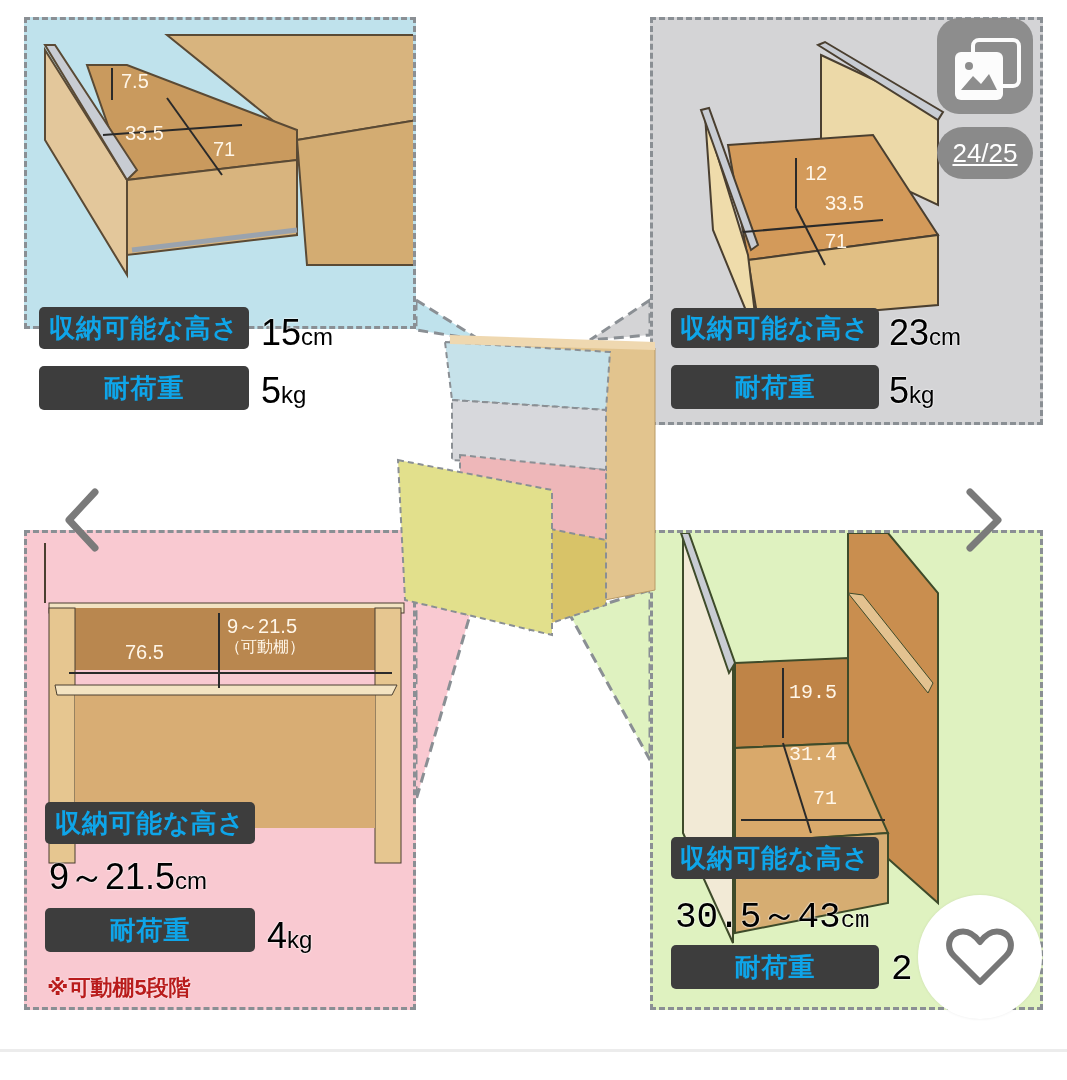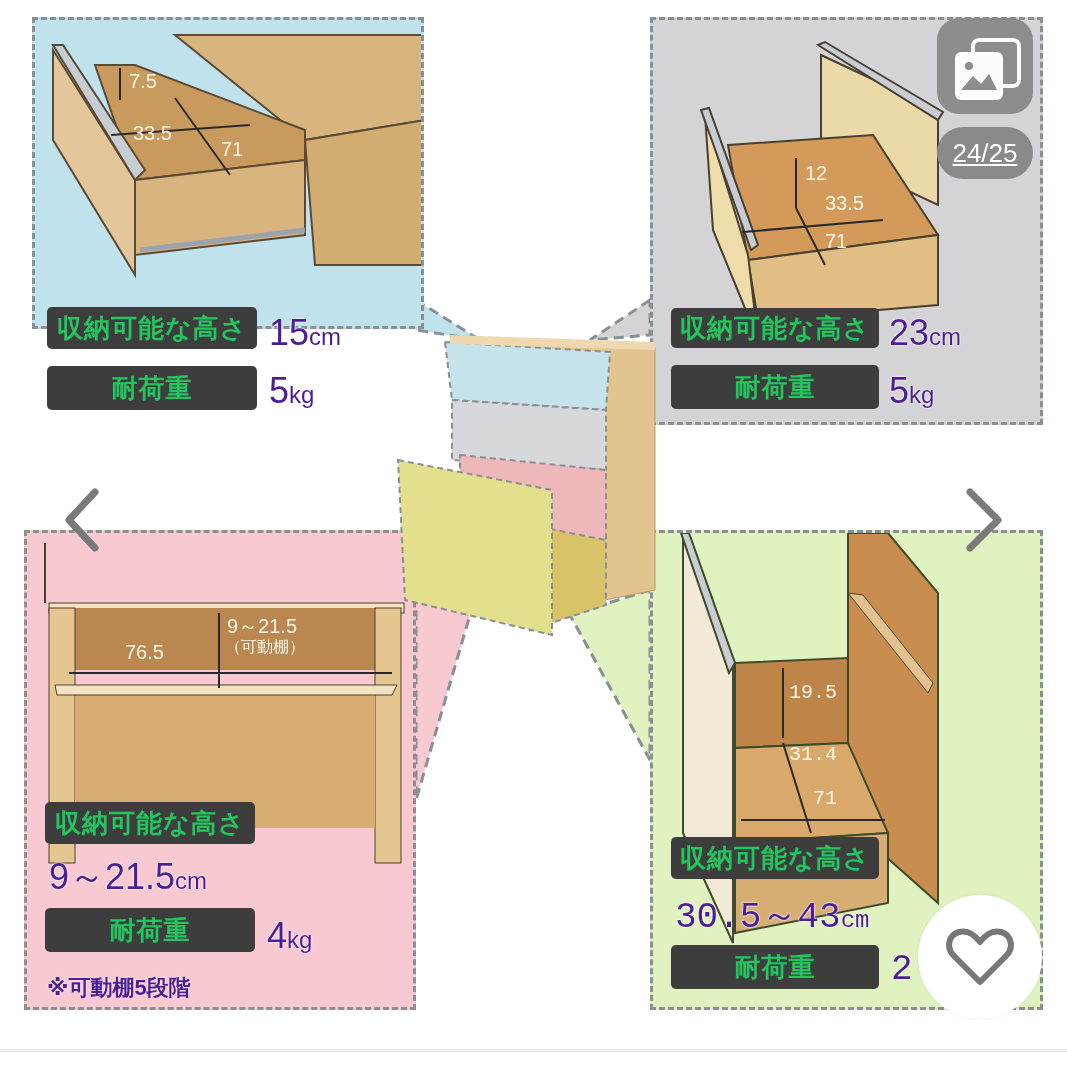--- a/index.html
+++ b/index.html
@@ -1,28 +1,28 @@
 <!DOCTYPE html>
 <html><head>
 <meta charset="utf-8">
 <style>
   html,body{margin:0;padding:0;background:#ffffff;}
   body{width:1067px;height:1080px;position:relative;overflow:hidden;font-family:"Liberation Sans","DejaVu Sans",sans-serif;}
   .viewer{position:absolute;left:0;top:0;width:1067px;height:1048px;background:#ffffff;overflow:hidden;}
   .panel{position:absolute;box-sizing:border-box;border:3px dashed #8a8f94;}
-  .p-blue{left:24px;top:17px;width:392px;height:312px;background:#bfe2ec;margin-left:8px;}
+  .p-blue{left:24px;top:17px;width:392px;height:312px;background:#bfe2ec;}
   .p-gray{left:650px;top:17px;width:393px;height:408px;background:#d4d4d6;}
   .p-pink{left:24px;top:530px;width:392px;height:480px;background:#f9c9d1;}
   .p-green{left:650px;top:530px;width:393px;height:480px;background:#dff2c0;font-family:Liberation Mono, monospace;}
   .tail{position:absolute;}
-  .spec-label{position:absolute;background:#3d3d3d;color:#22c55e;border-radius:5px;font-weight:bold;font-size:26px;display:flex;align-items:center;justify-content:center;letter-spacing:1px;}
-  .spec-value{position:absolute;color:#4c1d95;font-size:36px;text-shadow:0 0 2px #fff,0 0 2px #fff;white-space:nowrap;}
+  .spec-label{position:absolute;background:#3d3d3d;color:#0ea5e9;border-radius:5px;font-weight:bold;font-size:26px;display:flex;align-items:center;justify-content:center;letter-spacing:1px;}
+  .spec-value{position:absolute;color:#000000;font-size:36px;text-shadow:0 0 2px #fff,0 0 2px #fff;white-space:nowrap;}
   .spec-value .unit{font-size:24px;}
   .dim{position:absolute;color:#fff6e8;font-size:20px;font-weight:normal;}
-  .note{position:absolute;font-weight:bold;color:#4c1d95;font-size:22px;text-shadow:0 0 2px #fff;}
+  .note{position:absolute;font-weight:bold;color:#b91c1c;font-size:22px;text-shadow:0 0 2px #fff;}
   .nav{position:absolute;width:60px;height:80px;cursor:pointer;}
   .gallery-btn{position:absolute;left:937px;top:18px;width:96px;height:96px;background:#8a8a8a;border-radius:22px;opacity:.95;}
   .counter{position:absolute;left:937px;top:127px;width:96px;height:52px;background:#8a8a8a;border-radius:26px;color:#fff;font-size:26px;display:flex;align-items:center;justify-content:center;text-decoration:underline;}
   .fav{position:absolute;left:918px;top:895px;width:124px;height:124px;border-radius:50%;background:#ffffff;box-shadow:0 0 3px rgba(0,0,0,.08);display:flex;align-items:center;justify-content:center;cursor:pointer;}
   .divider{position:absolute;left:0;top:1049px;width:1067px;height:3px;background:#ececec;}
   .bottom-bar{position:absolute;left:0;top:1052px;width:1067px;height:28px;background:#fff;}
 </style>
 </head>
 <body>
 

